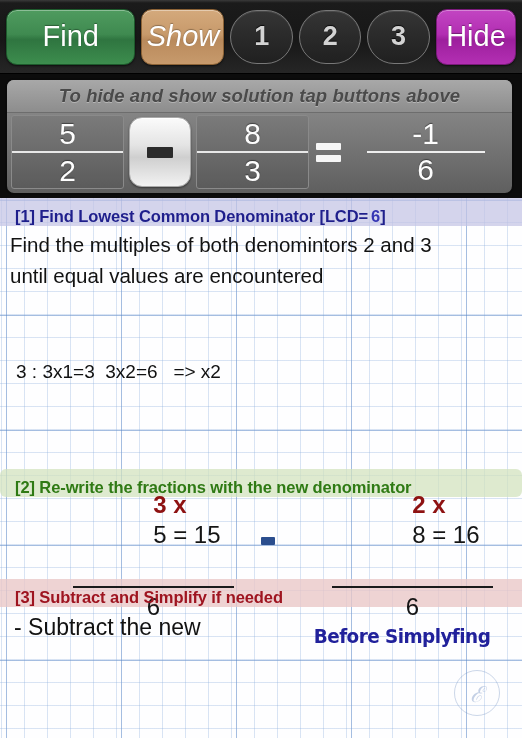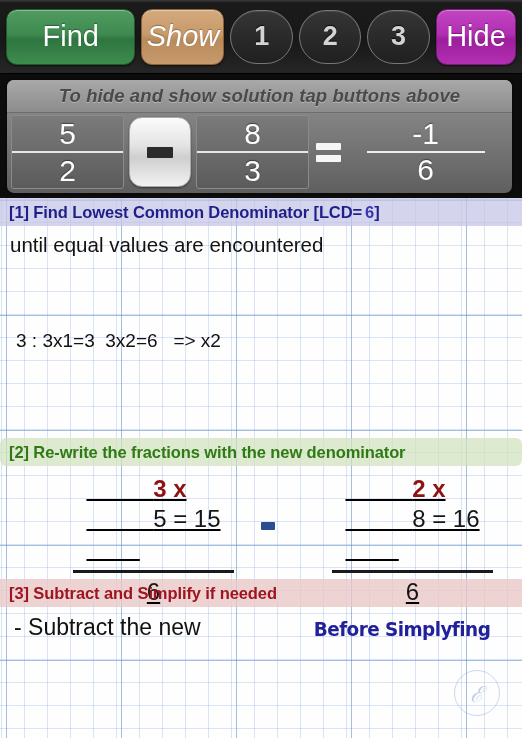--- a/index.html
+++ b/index.html
@@ -219,22 +219,22 @@
       linear-gradient(to right, rgba(90,135,200,.55) 1.4px, transparent 1.4px),
       linear-gradient(to bottom, rgba(90,135,200,.55) 1.4px, transparent 1.4px);
     background-size: 23px 23px, 23px 23px, 115px 115px, 115px 115px;
     background-position: 1px 0, 0 1px, 6px 0, 0 2px;
     overflow: hidden;
   }
 
   .step-head {
     height: 28px;
     display: flex;
-    align-items: center;
-    padding-left: 9px;
+    align-items: flex-end;
+    padding-left: 15px;
     font-size: 16.5px;
     font-weight: bold;
     letter-spacing: -.1px;
   }
   .step-head.s1 { background: rgba(196,196,228,.72); color: #1f1f8c; }
   .step-head.s2 { background: rgba(209,226,189,.72); color: #2f7a14; border-radius: 6px; }
   .step-head.s3 { background: rgba(233,199,199,.78); color: #9e1420; }
 
   .lcd-val { color: #3535b4; margin-left: 3px; }
 
@@ -251,22 +251,21 @@
     line-height: 30px;
     padding: 6px 0 0 16px;
     white-space: pre;
   }
 
   
   .rw-row {
     display: flex;
     align-items: center;
     padding: 6px 0 0 0;
-    height: 113px;
-    text-decoration: underline;
+    height: 82px;
   }
   .rw-frac {
     flex: 0 0 auto;
     width: 215px;
     display: flex;
     flex-direction: column;
     align-items: center;
   }
   .rw-frac:first-of-type { margin-left: 46px; }
   .rw-frac.second { margin-left: 30px; }
@@ -306,21 +305,21 @@
   .s3-cols { display: flex; }
   .s3-left {
     width: 282px;
     font-size: 23px;
     color: #121212;
     line-height: 31px;
     padding: 5px 4px 0 14px;
   }
   .s3-right {
     flex: 1;
-    padding-top: 10px;
+    padding-top: 17px;
     text-align: center;
   }
   .before-label {
     font-family: "DejaVu Sans", sans-serif;
     font-weight: bold;
     font-size: 20px;
     color: #21219b;
     letter-spacing: -.6px;
     transform: scaleX(.92);
   }
@@ -394,20 +393,21 @@
   </div>
 
   <div class="sheet">
 
     <div class="step-head s1">
       <span>[1] Find Lowest Common Denominator [LCD=</span>
       <span class="lcd-val">6</span>
       <span>]</span>
     </div>
     <div class="body-text">
+      <div>Find the multiples of both denomintors 2 and 3</div>
       <div>until equal values are encountered</div>
     </div>
     <div class="mult-lines">
       <div>3 : 3x1=3  3x2=6   =&gt; x2</div>
     </div>
 
     <div class="step-head s2" style="margin-top:22px;">[2] Re-write the fractions with the new denominator</div>
     <div class="rw-row">
 
       <div class="rw-frac">

